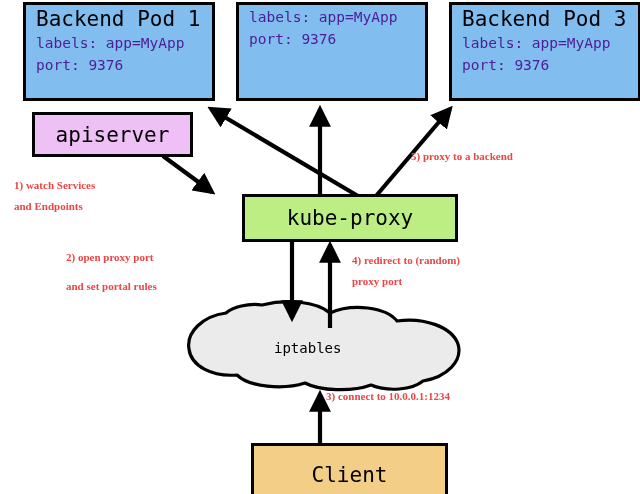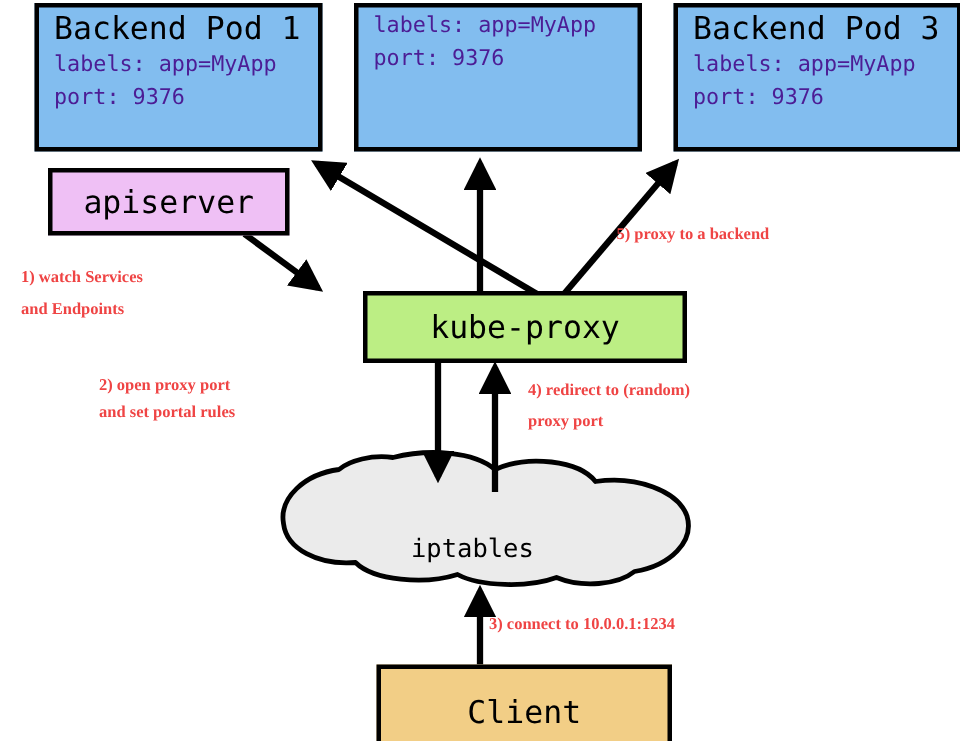--- a/index.html
+++ b/index.html
@@ -60,24 +60,23 @@
     font-family: Liberation Serif, serif;
     font-weight: bold;
     font-size: 11px;
     line-height: 20px;
     color: #ef4444;
     white-space: pre;
   }
   .cloud-label {
     position: absolute;
     font-family: "DejaVu Sans Mono", monospace;
-    font-size: 17px;
+    font-size: 14px;
     color: #000000;
     white-space: nowrap;
-    margin-top: 16px;
   }
 </style>
 </head>
 <body>
 
 <svg id="diagram" viewBox="0 0 640 494" xmlns="http://www.w3.org/2000/svg">
   <defs>
     <marker id="arrowhead" markerWidth="5.2" markerHeight="5.2" refX="4.2" refY="2.6" orient="auto" markerUnits="strokeWidth">
       <path d="M0,0 L5.2,2.6 L0,5.2 z" fill="#000000"></path>
     </marker>
@@ -152,20 +151,20 @@
 <div class="cloud-label" style="left:274px; top:340px;">iptables</div>
 
 <div class="node-box center-box" style="left:221px; top:443px; width:197px; height:63px; background:#f2ce86;">
   <div class="box-label">Client</div>
 </div>
 
 <div class="step-label" style="left:14px; top:175px;">1) watch Services</div>
 <div class="step-label" style="left:14px; top:196px;">and Endpoints</div>
 
 <div class="step-label" style="left:66px; top:247px;">2) open proxy port</div>
-<div class="step-label" style="left:66px; top:265px;">and set portal rules</div>
+<div class="step-label" style="left:66px; top:276px;">and set portal rules</div>
 
-<div class="step-label" style="left:326px; top:406px;">3) connect to 10.0.0.1:1234</div>
+<div class="step-label" style="left:326px; top:386px;">3) connect to 10.0.0.1:1234</div>
 
 <div class="step-label" style="left:352px; top:250px;">4) redirect to (random)</div>
 <div class="step-label" style="left:352px; top:271px;">proxy port</div>
 
 <div class="step-label" style="left:411px; top:146px;">5) proxy to a backend</div>
 
 </body></html>

